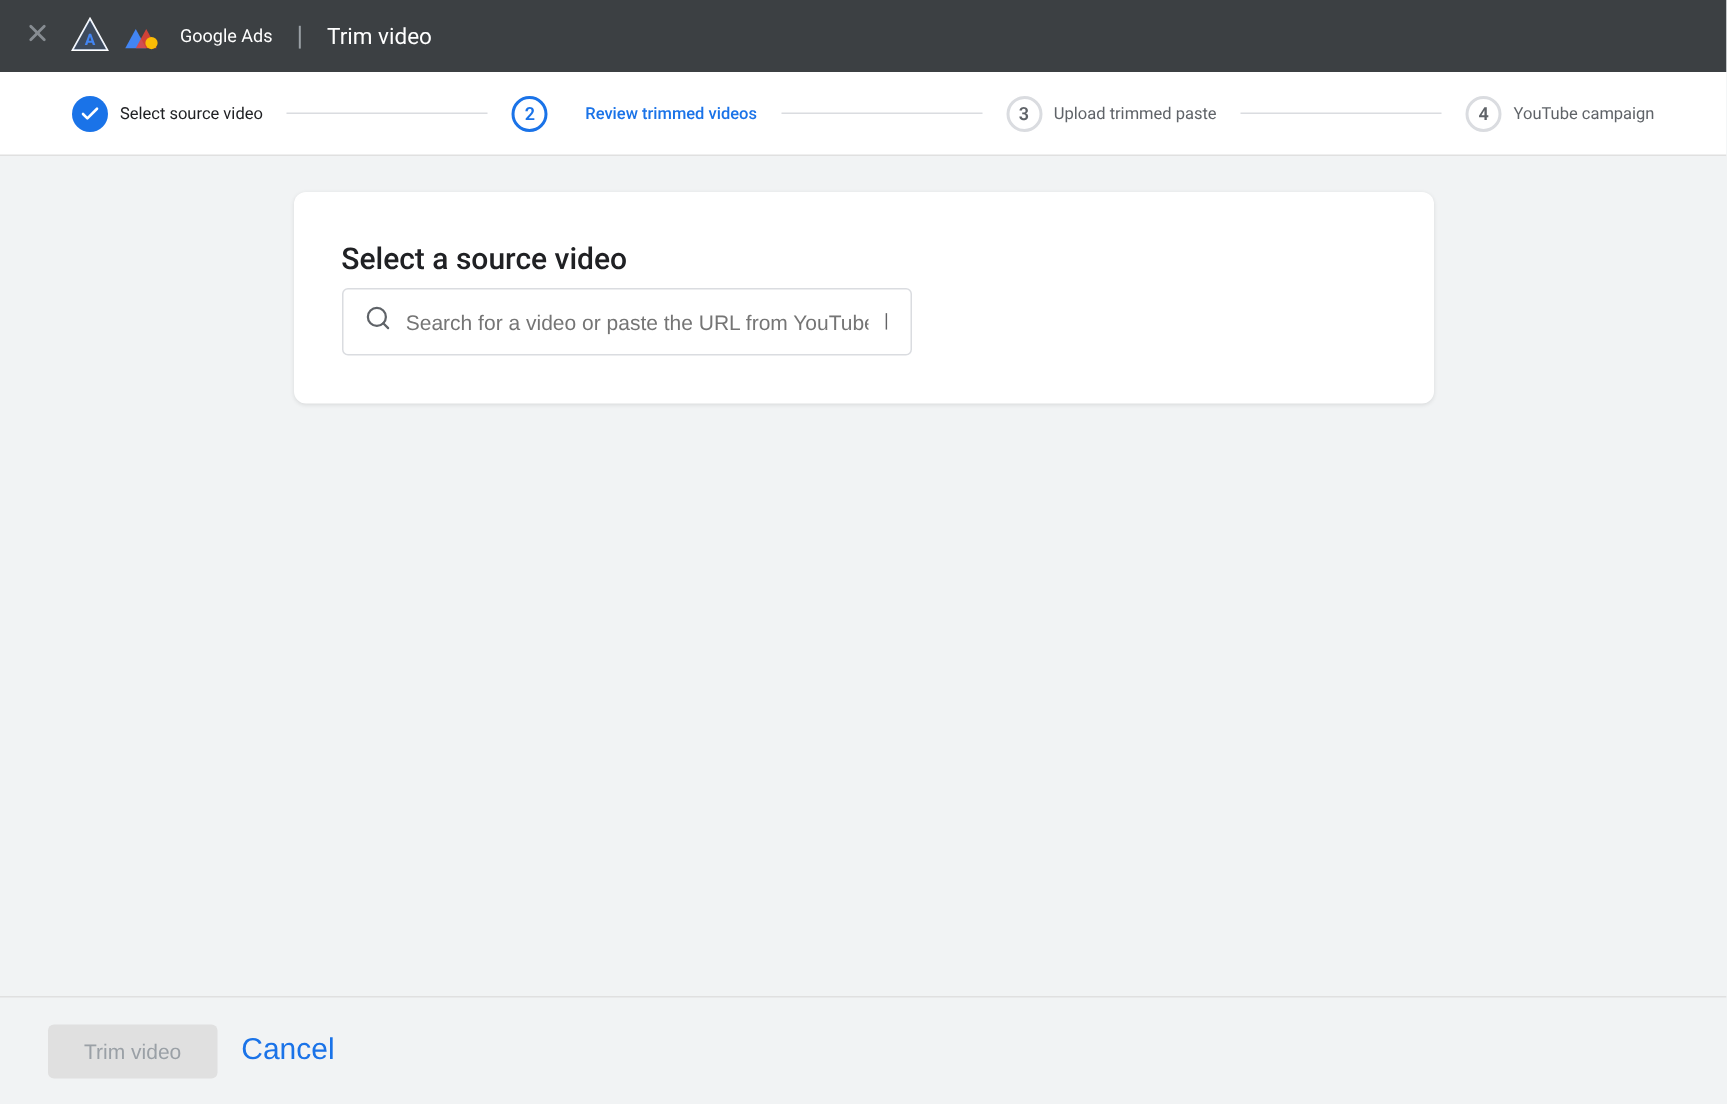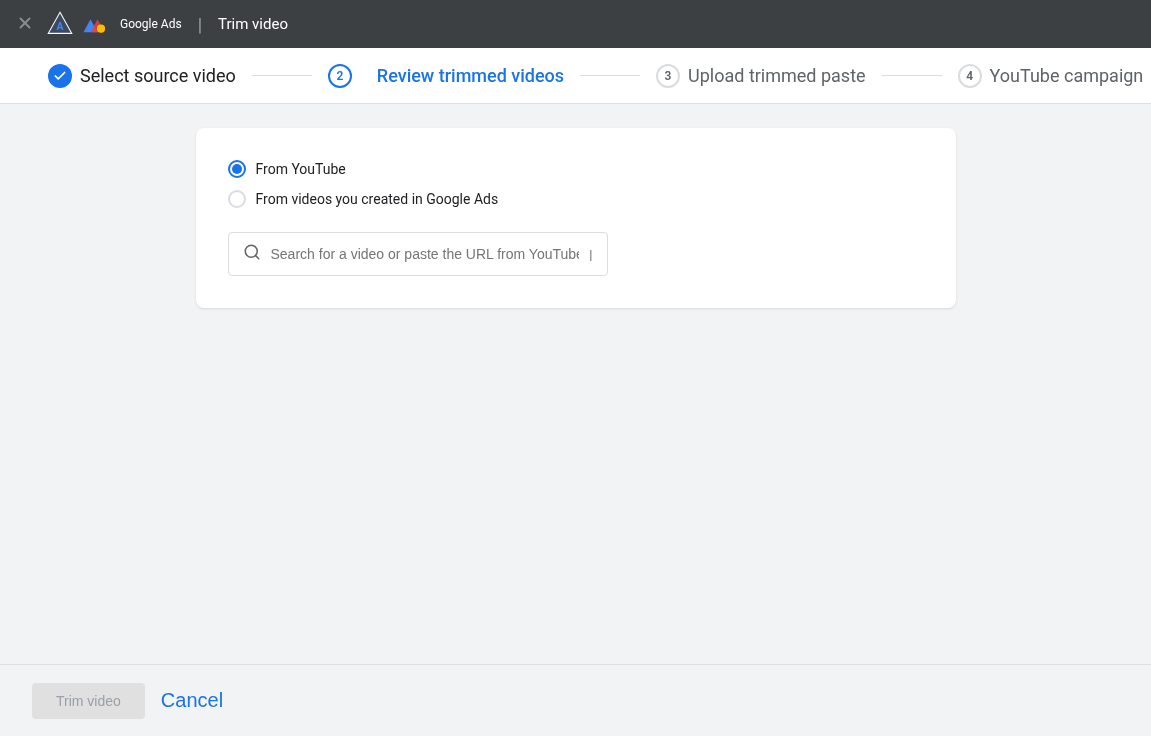--- a/index.html
+++ b/index.html
@@ -95,21 +95,21 @@
       background: #fff;
       color: #1a73e8;
       border: 2px solid #1a73e8;
     }
     .step-circle.inactive {
       background: #fff;
       color: #5f6368;
       border: 2px solid #dadce0;
     }
     .step-label {
-      font-size: 18px;
+      font-size: 11px;
       color: #5f6368;
       white-space: nowrap;
       text-align: center;
     }
     .step-label.active {
       color: #1a73e8;
       font-weight: 500;
       padding-left: 17px;
     }
     .step-label.done {
@@ -325,38 +325,23 @@
   <div class="step-connector"></div>
 
   <div class="step">
     <div class="step-circle inactive">4</div>
     <span class="step-label">YouTube campaign</span>
   </div>
 </div>
 
 <div class="main">
   <div class="card">
-
-
-    <div class="radio-group">
-
-      <label class="radio-option">
-        <div class="radio-input selected">
-          <div class="radio-inner"></div>
-        </div>
-
-        <span class="radio-label">From YouTube</span>
-      </label>
-
-      <label class="radio-option">
-        <div class="radio-input"></div>
-
-        <span class="radio-label">From videos you created in Google Ads</span>
-      </label>
-    </div>
+    <h2 class="card-title">Select a source video</h2>
+
+
 
     <div class="search-box">
       <span class="search-icon-svg">
         <svg width="18" height="18" viewBox="0 0 24 24" fill="none" stroke="#5f6368" stroke-width="2" stroke-linecap="round">
           <circle cx="11" cy="11" r="8"></circle>
           <line x1="21" y1="21" x2="16.65" y2="16.65"></line>
         </svg>
       </span>
       <input type="text" class="search-input-field" placeholder="Search for a video or paste the URL from YouTube" style="">
       <span style="color:#202124;font-size:13px;opacity:0.7;cursor:default;">|</span>

